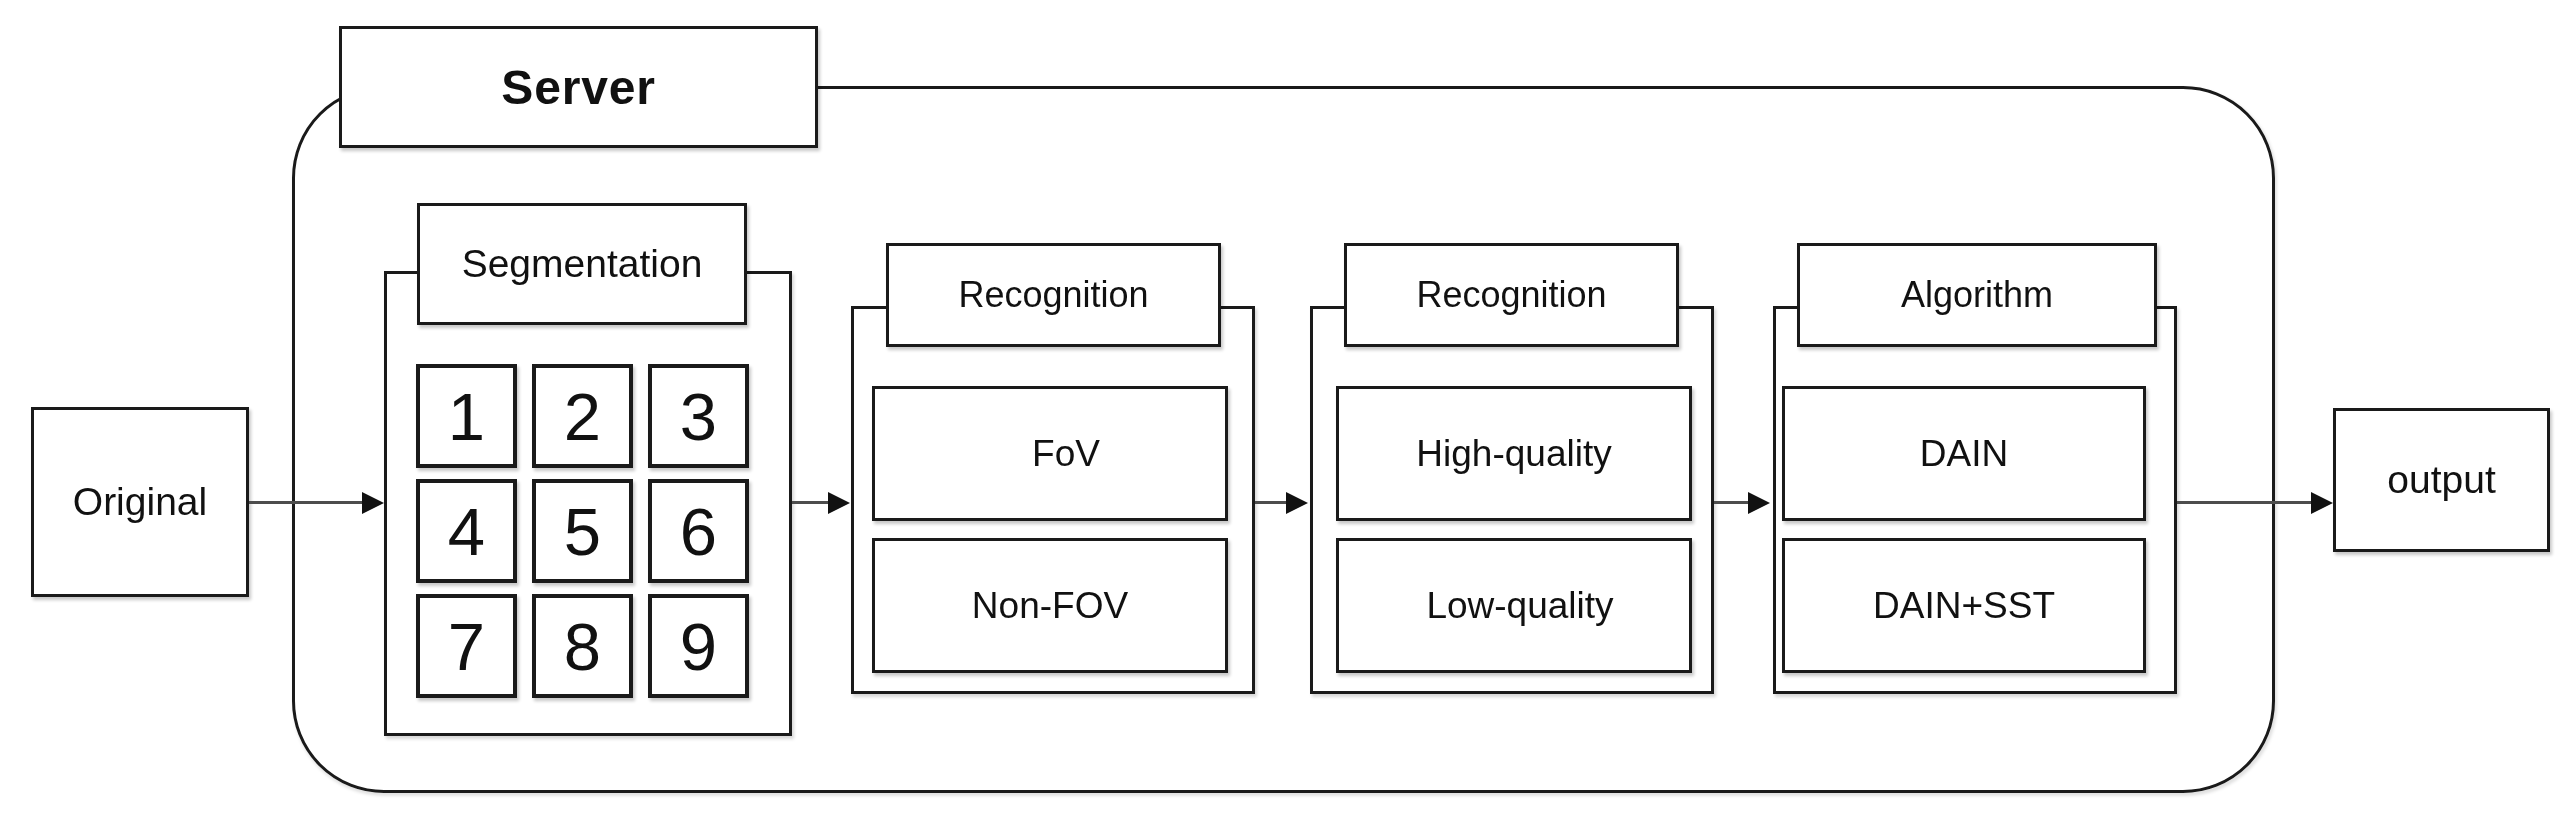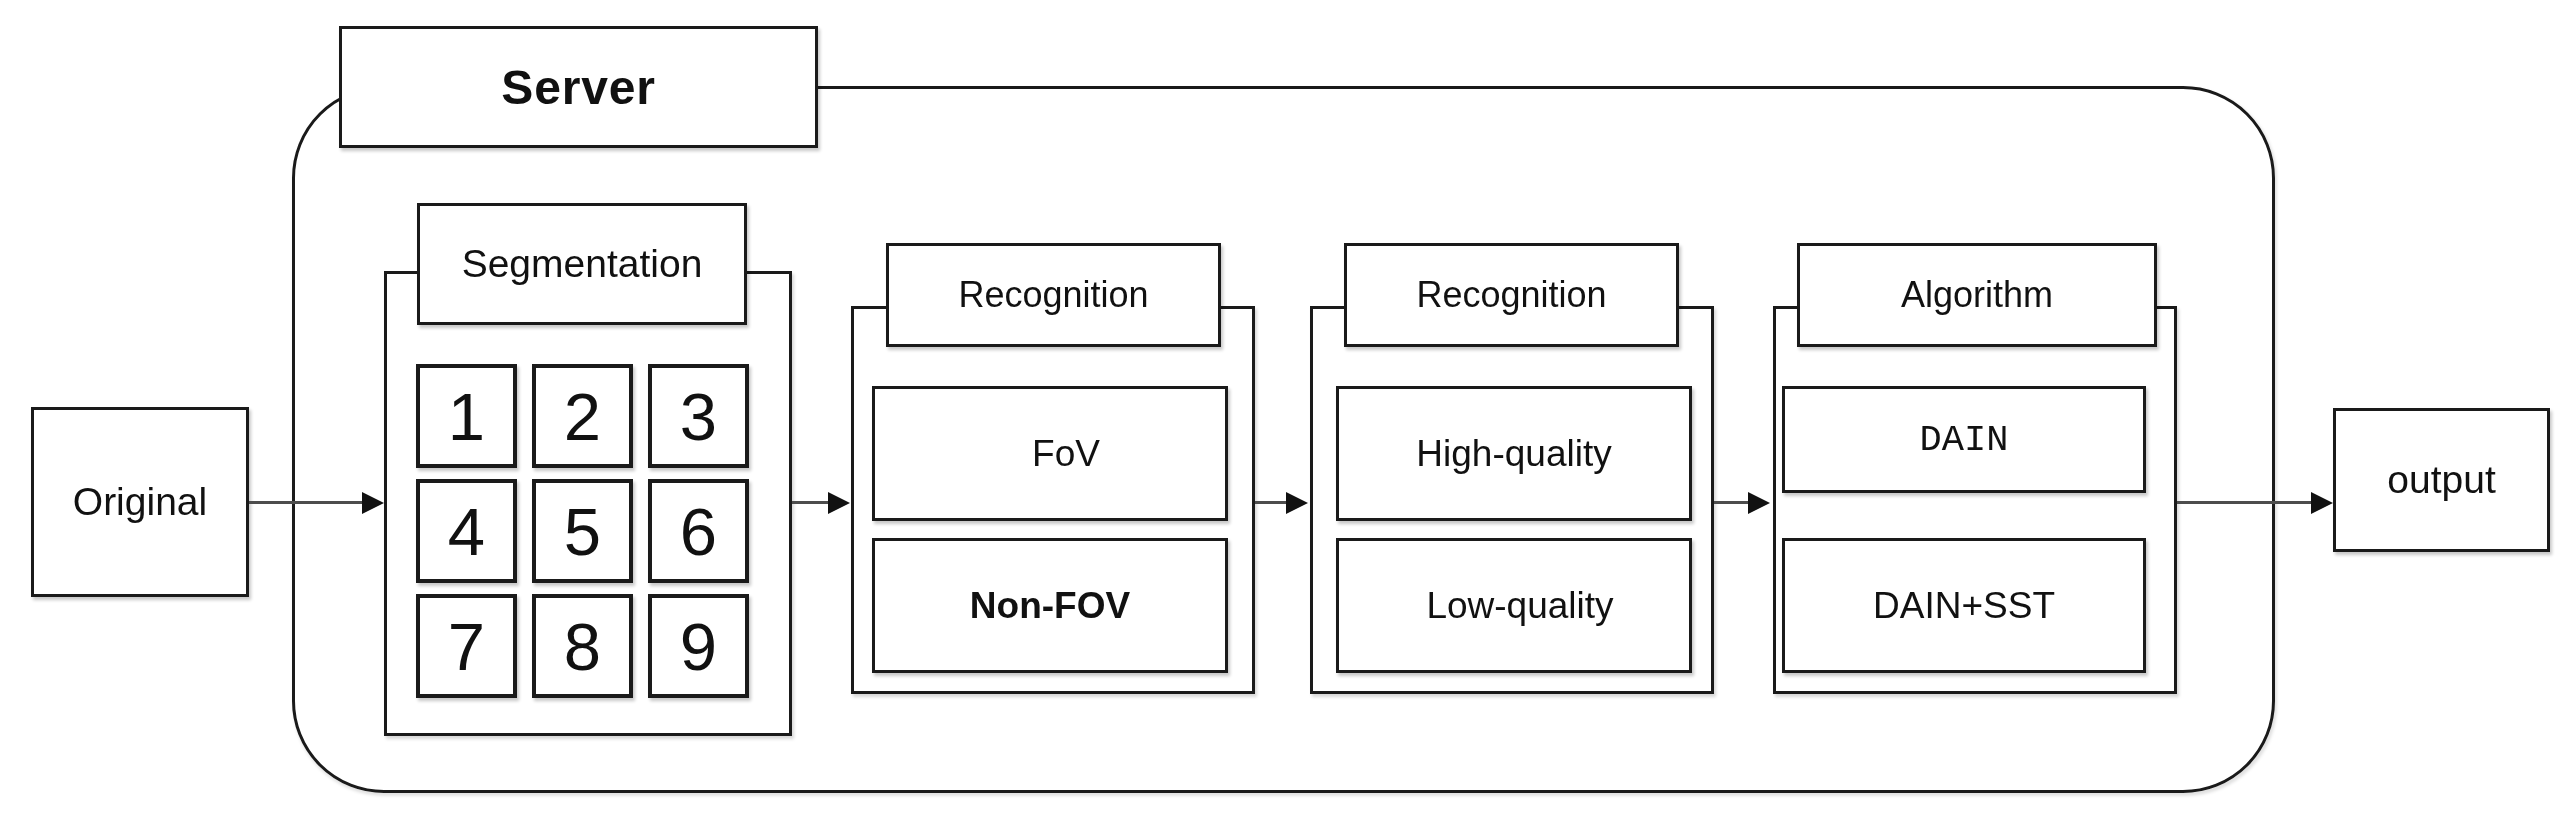--- a/index.html
+++ b/index.html
@@ -112,30 +112,30 @@
     <div class="seg-cell">5</div>
     <div class="seg-cell">6</div>
     <div class="seg-cell">7</div>
     <div class="seg-cell">8</div>
     <div class="seg-cell">9</div>
   </div>
 
   <div class="abs container-box" style="left:851px; top:306px; width:404px; height:388px;"></div>
   <div class="abs box shadow group-label-sm" style="left:886px; top:243px; width:335px; height:104px;">Recognition</div>
   <div class="abs box shadow option-label" style="left:872px; top:386px; width:356px; height:135px;padding-left:32px;">FoV</div>
-  <div class="abs box shadow option-label" style="left:872px; top:538px; width:356px; height:135px;font-weight:bold;">Non-FOV</div>
+  <div class="abs box shadow option-label" style="left:872px; top:538px; width:356px; height:135px;">Non-FOV</div>
 
   <div class="abs container-box" style="left:1310px; top:306px; width:404px; height:388px;"></div>
   <div class="abs box shadow group-label-sm" style="left:1344px; top:243px; width:335px; height:104px;">Recognition</div>
   <div class="abs box shadow option-label" style="left:1336px; top:386px; width:356px; height:135px;">High-quality</div>
   <div class="abs box shadow option-label" style="left:1336px; top:538px; width:356px; height:135px;padding-left:12px;">Low-quality</div>
 
   <div class="abs container-box" style="left:1773px; top:306px; width:404px; height:388px;"></div>
   <div class="abs box shadow group-label-sm" style="left:1797px; top:243px; width:360px; height:104px;">Algorithm</div>
-  <div class="abs box shadow option-label" style="left:1782px; top:386px; width:364px; height:107px;font-family:Liberation Mono, monospace;">DAIN</div>
+  <div class="abs box shadow option-label" style="left:1782px; top:386px; width:364px; height:135px;">DAIN</div>
   <div class="abs box shadow option-label" style="left:1782px; top:538px; width:364px; height:135px;">DAIN+SST</div>
 
   <div class="abs arrow-shaft" style="left:249px; top:501px; width:114px;"></div>
   <div class="abs arrow-head" style="left:362px; top:492px;"></div>
 
   <div class="abs arrow-shaft" style="left:792px; top:501px; width:37px;"></div>
   <div class="abs arrow-head" style="left:828px; top:492px;"></div>
 
   <div class="abs arrow-shaft" style="left:1255px; top:501px; width:33px;"></div>
   <div class="abs arrow-head" style="left:1286px; top:492px;"></div>

